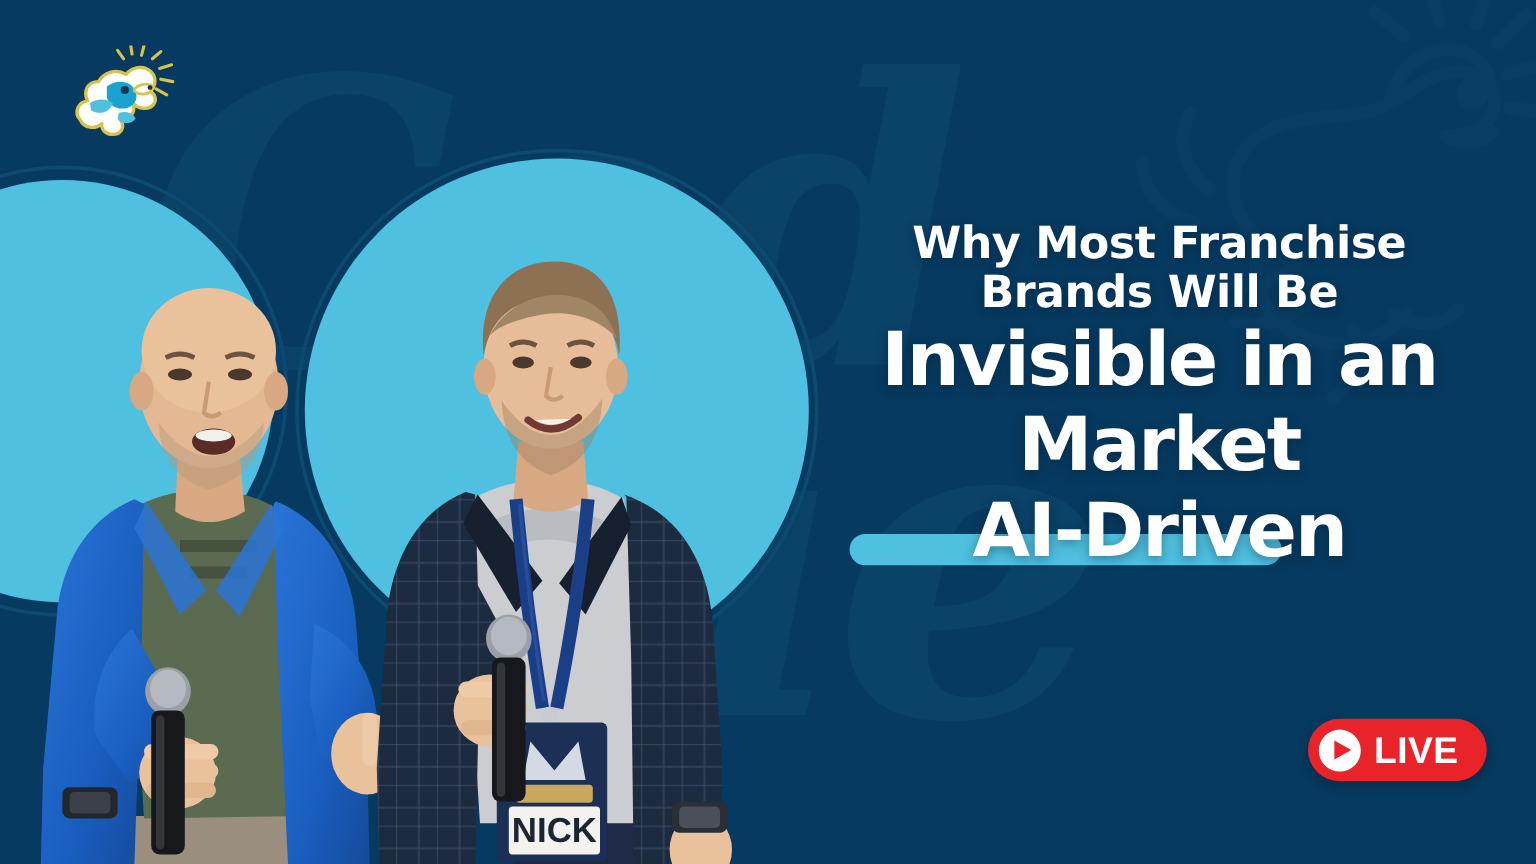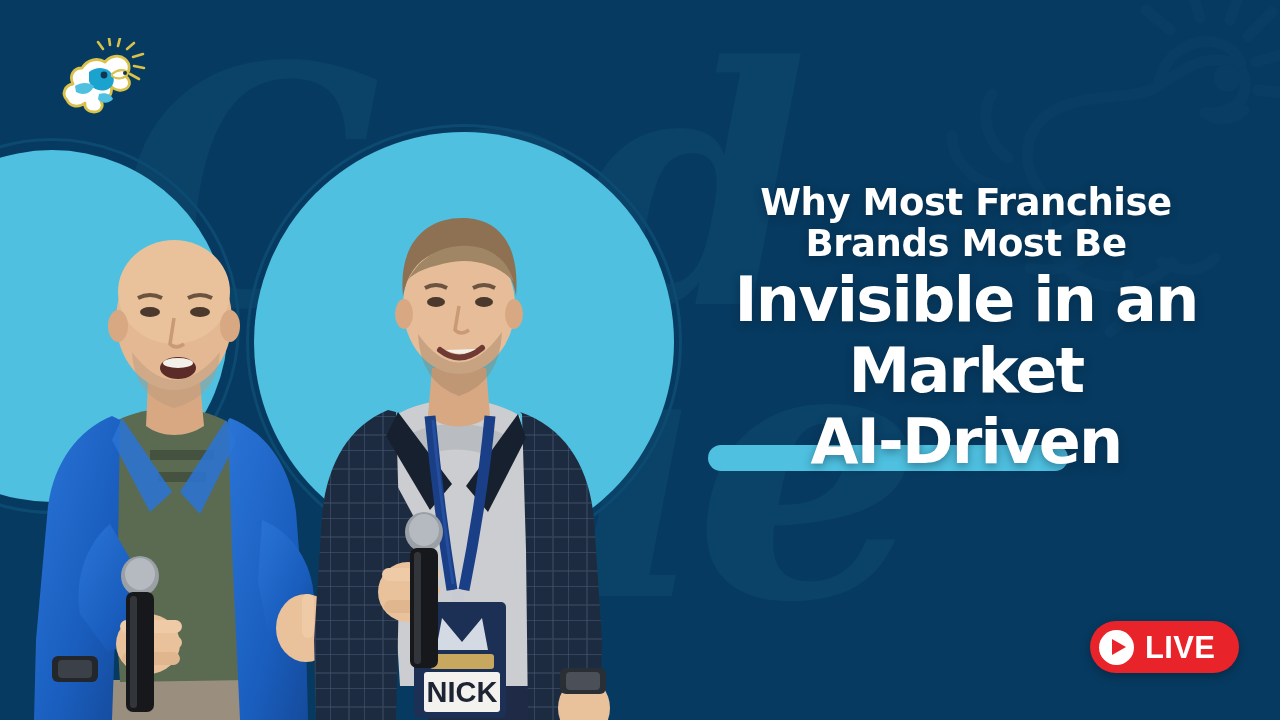--- a/index.html
+++ b/index.html
@@ -122,21 +122,21 @@
     width:360px;
     height:26px;
     background:#4fc0e0;
     border-radius:14px;
     z-index:-1;
   }
 
   
   .live-badge {
     position:absolute;
-    left:1090px; top:621px;
+    left:1090px; top:599px;
     height:52px;
     padding:0 24px 0 9px;
     background:#e8232a;
     border-radius:26px;
     display:flex;
     align-items:center;
     gap:11px;
     box-shadow:0 3px 10px rgba(0,0,0,.28);
   }
   .live-play {
@@ -377,21 +377,21 @@
     <path d="M20 48 C26 44 34 44 39 48 C36 56 28 58 21 54 Z" fill="#4fc0e0"></path>
     <path d="M44 56 C50 54 56 56 58 61 C54 66 46 66 43 61 Z" fill="#4fc0e0"></path>
     <path d="M57 36 C63 31 70 31 73 35 C70 41 62 42 57 38 Z" fill="#ffffff" stroke="#d9c24a" stroke-width="2.2"></path>
     <circle cx="49" cy="37" r="3.4" fill="#12364f"></circle>
     <circle cx="70" cy="35" r="2" fill="#12364f"></circle>
   </svg>
 
   <div class="headline">
     <div class="kicker">
       <div>Why Most Franchise</div>
-      <div>Brands Most Be</div>
+      <div>Brands Will Be</div>
     </div>
 
     <div class="title-block">
       <div class="title-line">Invisible in an</div>
       <div class="title-line">Market</div>
       <div class="title-line accented">
         <span class="hl-bar"></span>
         <span>AI-Driven</span>
       </div>
     </div>

